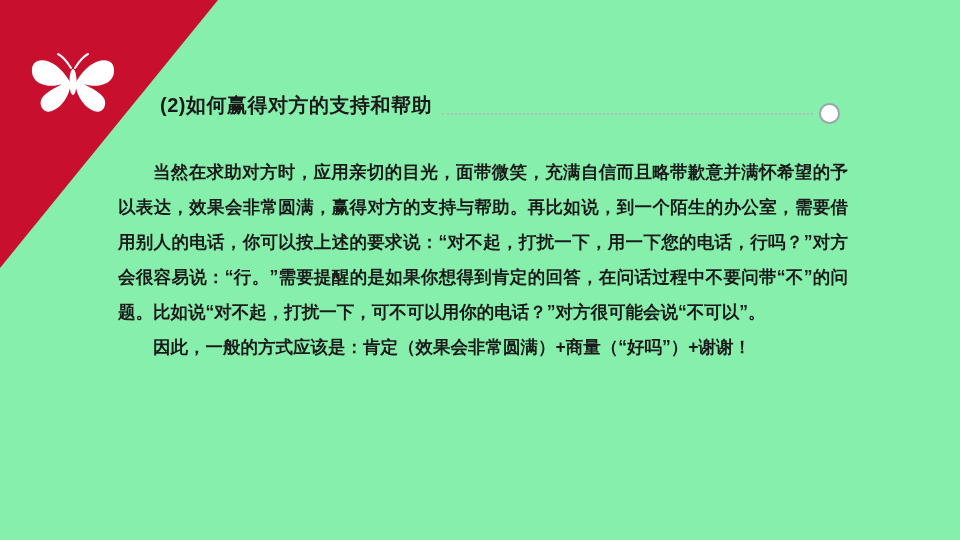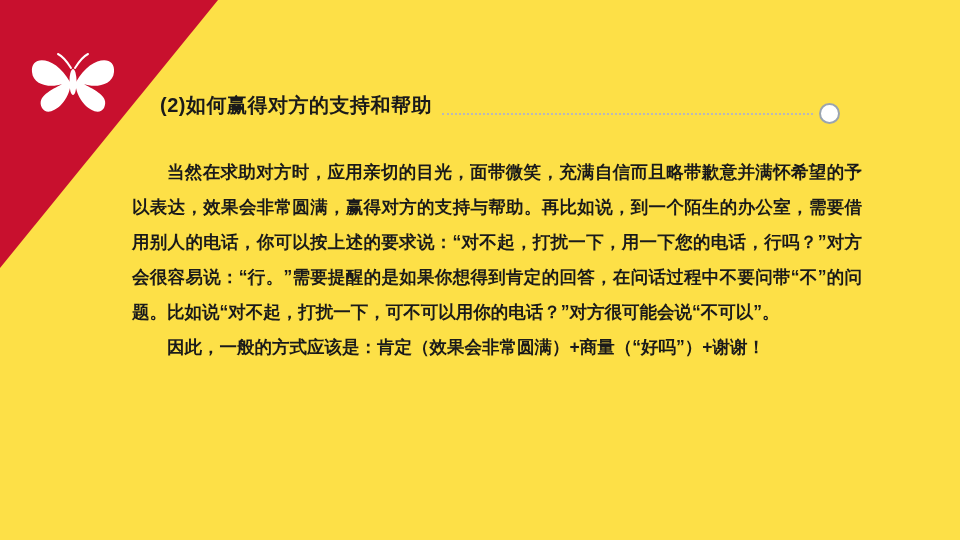--- a/index.html
+++ b/index.html
@@ -10,21 +10,21 @@
     width: 960px;
     height: 540px;
     background: #ffffff;
     font-family: "Liberation Sans", sans-serif;
     overflow: hidden;
   }
   .slide {
     position: relative;
     width: 960px;
     height: 540px;
-    background: #fde047;
+    background: #86efac;
     overflow: hidden;
   }
 
   
   .corner-shape {
     position: absolute;
     left: 0;
     top: 0;
     width: 0;
     height: 0;
@@ -74,21 +74,21 @@
     border: 2px solid #9aa4b0;
     background: #ffffff;
     position: relative;
     top: 8px;
     flex: 0 0 auto;
   }
 
   
   .body-text {
     position: absolute;
-    left: 132px;
+    left: 118px;
     top: 155px;
     width: 730px;
     font-size: 17.5px;
     color: #1a1a1a;
     font-weight: bold;
     line-height: 2.0;
     text-align: justify;
     text-justify: inter-ideograph;
   }
   .para {

